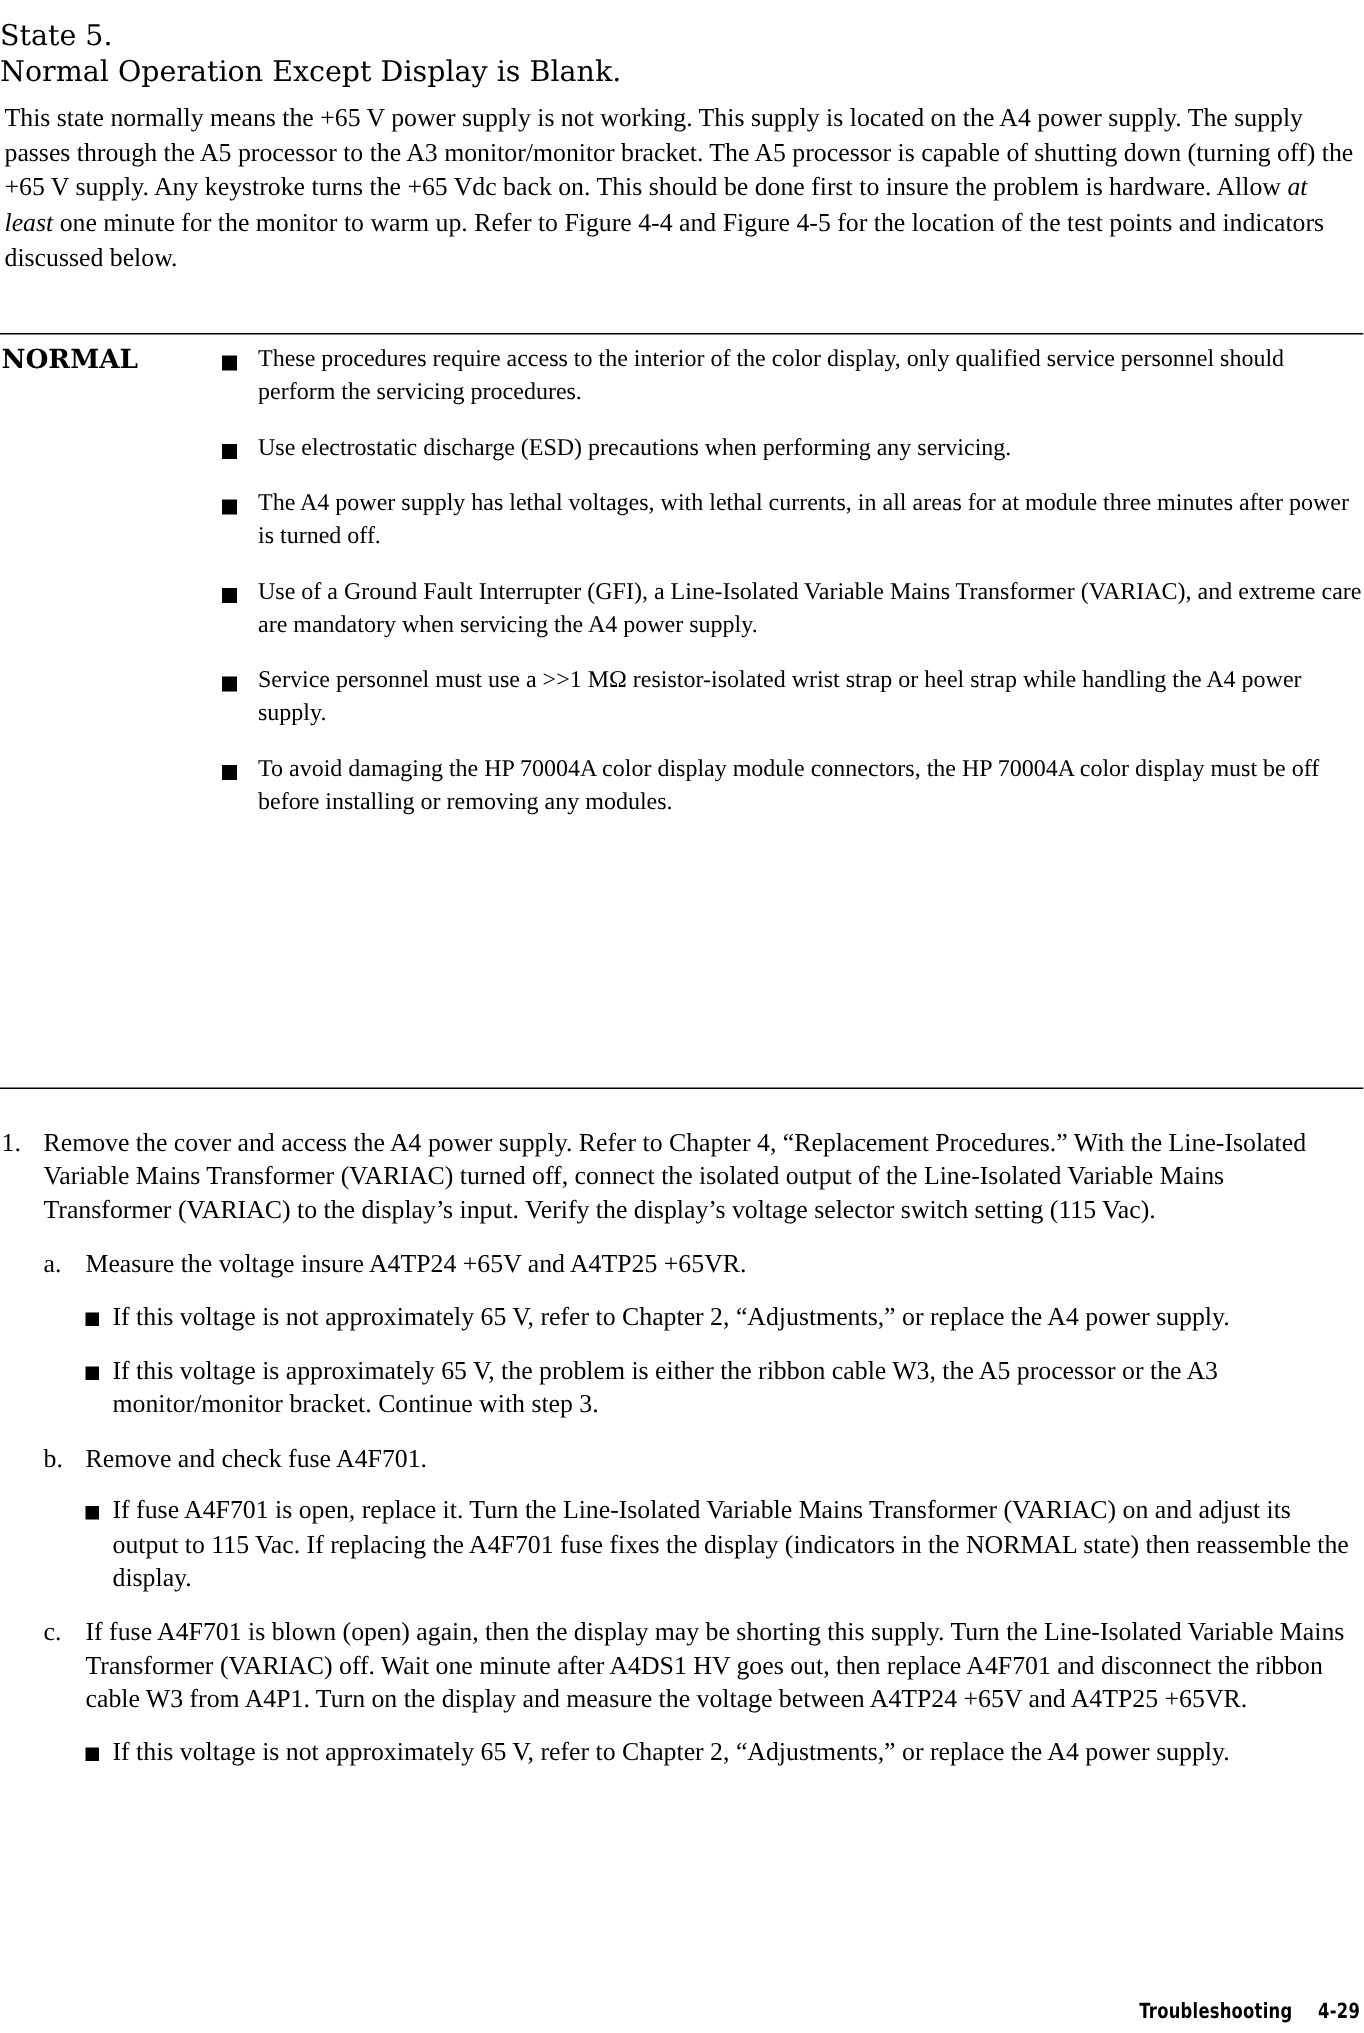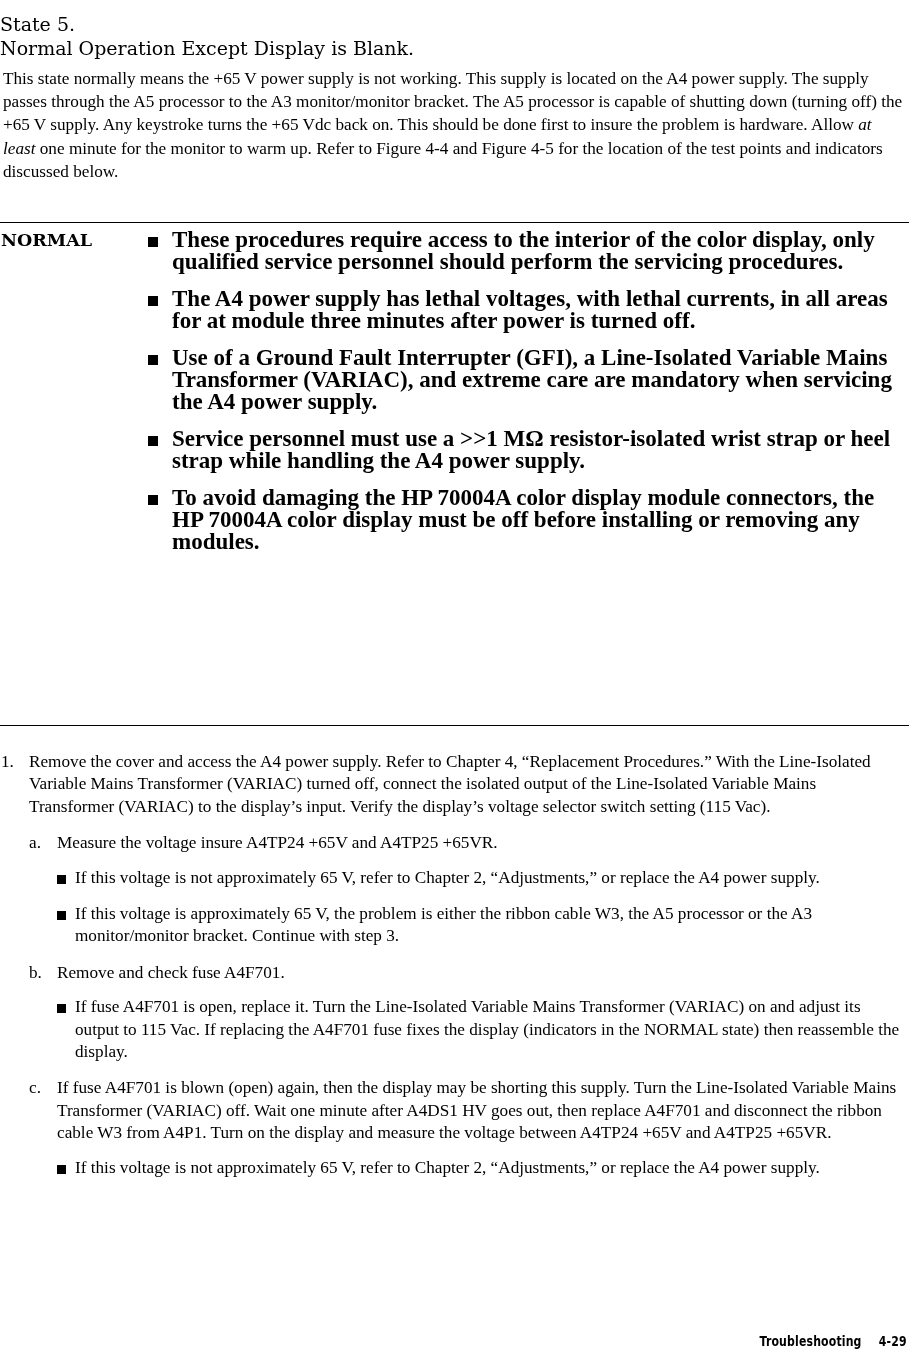--- a/index.html
+++ b/index.html
@@ -15,21 +15,21 @@
     position: absolute; left: 0; top: 64px; width: 905px; margin: 3px;
     font-family: "Liberation Serif", serif; font-size: 17.2px; line-height: 23.2px;
   }
   .rule { position: absolute; left: 0; width: 909px; height: 0; border-top: 1px solid #000; }
   .danger-label {
     position: absolute; left: 1px; top: 230px;
     font-family: "DejaVu Serif", serif; font-weight: bold; font-size: 17.5px;
   }
   .danger-list {
     position: absolute; left: 148px; top: 229px; width: 760px; margin: 0; padding: 0; list-style: none;
-    font-family: "Liberation Serif", serif; font-weight: bold; font-size: 23px; line-height: 22px;
+    font-family: "Liberation Serif", serif; font-weight: normal; font-size: 16px; line-height: 22px;
   }
   .danger-list li { position: relative; padding-left: 24px; margin-bottom: 15px; }
   .sq {
     position: absolute; left: 0; top: 8px; width: 10px; height: 10px; background: #000; display: inline-block;
   }
   .steps {
     position: absolute; left: 0; top: 751px; width: 905px;
     font-family: "Liberation Serif", serif; font-size: 17.2px; line-height: 22.4px;
   }
   .step { position: relative; padding-left: 29px; margin-bottom: 14px; }
@@ -58,20 +58,21 @@
   </h1>
 
   <p class="intro"><span>This state normally means the +65 V power supply is not working. This supply is located on the A4 power supply. The supply passes through the A5 processor to the A3 monitor/monitor bracket. The A5 processor is capable of shutting down (turning off) the +65 V supply. Any keystroke turns the +65 Vdc back on. This should be done first to insure the problem is hardware. Allow </span><em>at least</em><span> one minute for the monitor to warm up. Refer to Figure 4-4 and Figure 4-5 for the location of the test points and indicators discussed below.</span></p>
 
   <div class="rule" style="top:222px;"></div>
 
   <div class="danger-label">NORMAL</div>
 
   <ul class="danger-list">
     <li><span class="sq"></span><span>These procedures require access to the interior of the color display, only qualified service personnel should perform the servicing procedures.</span></li>
+    <li><span class="sq"></span><span>Use electrostatic discharge (ESD) precautions when performing any servicing.</span></li>
     <li><span class="sq"></span><span>The A4 power supply has lethal voltages, with lethal currents, in all areas for at module three minutes after power is turned off.</span></li>
     <li><span class="sq"></span><span>Use of a Ground Fault Interrupter (GFI), a Line-Isolated Variable Mains Transformer (VARIAC), and extreme care are mandatory when servicing the A4 power supply.</span></li>
     <li><span class="sq"></span><span>Service personnel must use a &gt;&gt;1 MΩ resistor-isolated wrist strap or heel strap while handling the A4 power supply.</span></li>
     <li><span class="sq"></span><span>To avoid damaging the HP 70004A color display module connectors, the HP 70004A color display must be off before installing or removing any modules.</span></li>
   </ul>
 
   <div class="rule" style="top:725px;"></div>
 
   <div class="steps">
     <div class="step">

